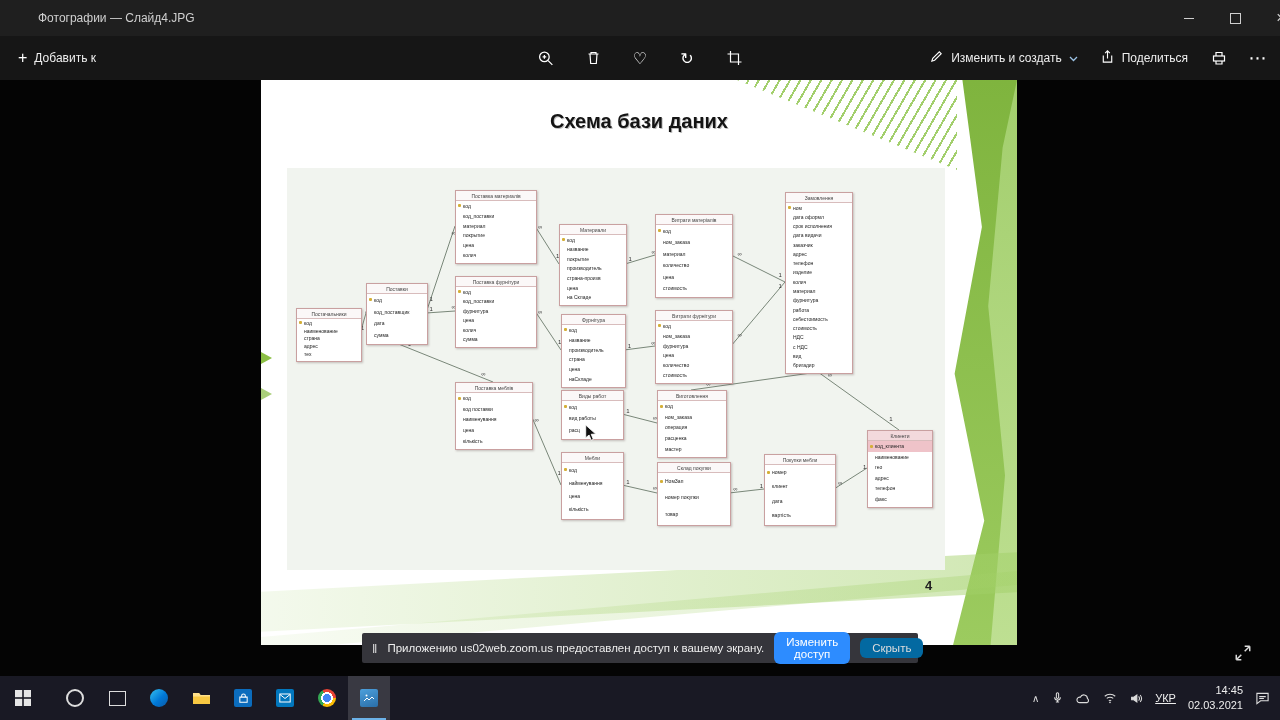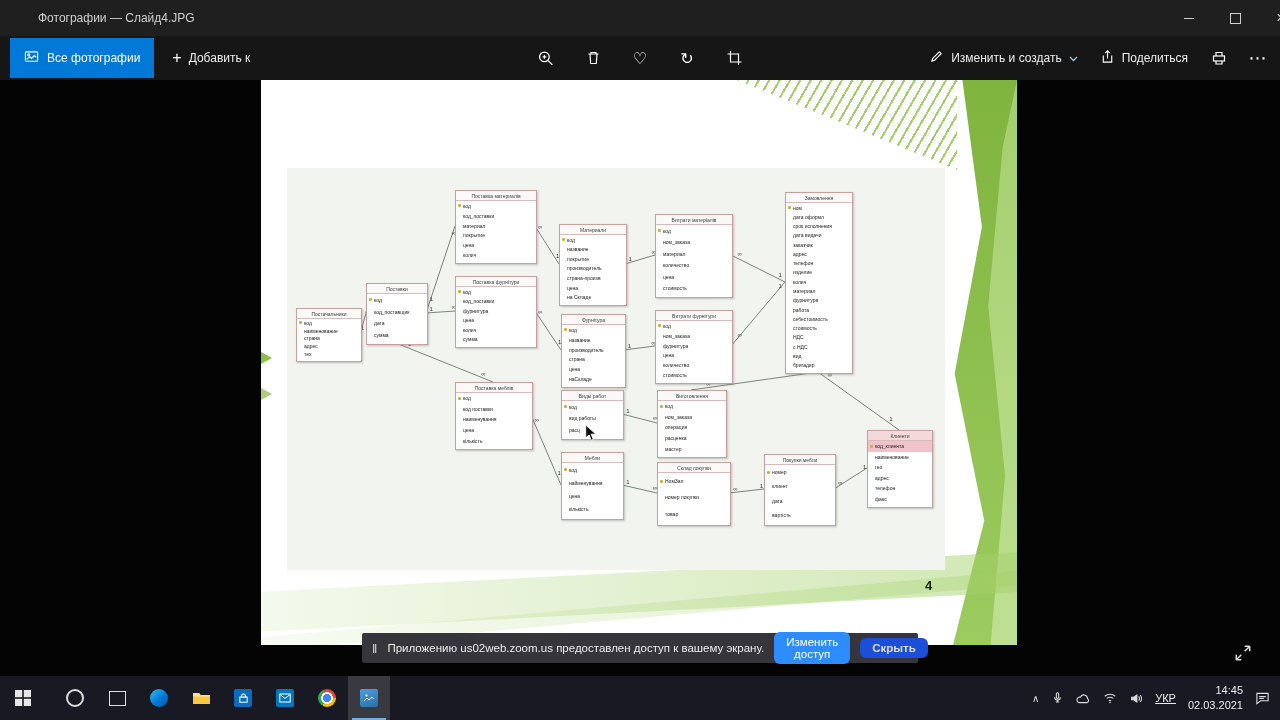--- a/index.html
+++ b/index.html
@@ -65,21 +65,21 @@
   .entity.pink .entity-title{background:#f3d9dc;}
   .entity.pink .entity-field.key{background:#efc3c9;}
 
   
   #zoom-banner{position:absolute;left:362px;top:553px;width:556px;height:30px;background:#35353b;z-index:10;
     display:flex;align-items:center;gap:10px;padding:0 6px;box-sizing:border-box;border-radius:2px;}
   #zoom-banner .pause{color:#ddd;font-size:13px;margin-left:4px;}
   #zoom-banner .msg{color:#eee;font-size:11.5px;white-space:nowrap;}
   .zb-btn{font-size:11.5px;padding:4px 12px;border-radius:6px;border:none;cursor:pointer;}
   .zb-blue{background:#2d8cff;color:#fff;}
-  .zb-gray{background:#1d4ed8;color:#ddd;font-weight:bold;}
+  .zb-gray{background:#0369a1;color:#ddd;}
 
   .expand{position:absolute;left:1234px;top:564px;z-index:5;color:#ddd;}
 
   
   #taskbar{position:absolute;left:0;top:676px;width:1280px;height:44px;background:#191924;
     display:flex;align-items:center;}
   .tb-start{width:46px;height:44px;display:flex;align-items:center;justify-content:center;}
   .tb-search{width:308px;height:30px;border:1px solid #9c9c9c;background:#242430;display:flex;align-items:center;gap:8px;padding:0 8px;box-sizing:border-box;}
   .tb-search input{flex:1;background:transparent;border:none;outline:none;color:#cfcfcf;font-size:12.5px;font-family:"Liberation Sans",sans-serif;}
   .tb-apps{display:flex;margin-left:8px;}
@@ -115,30 +115,20 @@
       <div class="wbtn">
           <span class="max-glyph"></span>
         </div>
       <div class="wbtn">
           <span style="font-size:16px;">×</span>
         </div>
     </div>
   </div>
 
   <div id="toolbar">
-    <div class="btn-allphotos">
-      <span>
-        <svg width="15" height="15" viewBox="0 0 16 16" fill="none" stroke="#fff" stroke-width="1.2">
-          <rect x="1.5" y="3" width="13" height="10" rx="1"></rect>
-          <path d="M3 11l3-3 2 2 3-3 2 2"></path>
-            <circle cx="5" cy="6" r="1"></circle>
-        </svg>
-      </span>
-      <span>Все фотографии</span>
-    </div>
     <div class="btn-addto">
       <span class="plus">+</span>
       <span>Добавить к</span>
     </div>
 
     <div class="center-icons">
       <div class="ticon">
         <svg width="17" height="17" viewBox="0 0 16 16" fill="none" stroke="#fff" stroke-width="1.2">
           <circle cx="6.5" cy="6.5" r="4.5"></circle>
             <path d="M10 10l4 4M6.5 4.8v3.4M4.8 6.5h3.4"></path>
@@ -201,20 +191,21 @@
   <div id="photo-area">
     <div id="slide">
       <div class="deco-stripes"></div>
       <div class="deco-right"></div>
       <div class="deco-right2"></div>
       <div class="deco-band1"></div>
       <div class="deco-band2"></div>
       <div class="tri tri1"></div>
       <div class="tri tri2"></div>
 
+      <div class="slide-title">Схема бази даних</div>
       <div id="diagram-canvas">
           <svg width="658" height="402" style="position: absolute; left: 0px; top: 0px; overflow: visible;">
             <line x1="73" y1="166" x2="79" y2="145" stroke="#5a6b5a" stroke-width="0.8"></line>
             <text x="73.72" y="161.67999999999998" font-size="6" fill="#333">1</text>
             <text x="78.28" y="145.72" font-size="6" fill="#333">∞</text>
             <line x1="139" y1="145" x2="168" y2="58" stroke="#5a6b5a" stroke-width="0.8"></line>
             <text x="142.48" y="132.76" font-size="6" fill="#333">1</text>
             <text x="164.52" y="66.64" font-size="6" fill="#333">∞</text>
             <line x1="139" y1="145" x2="168" y2="143" stroke="#5a6b5a" stroke-width="0.8"></line>
             <text x="142.48" y="142.95999999999998" font-size="6" fill="#333">1</text>

